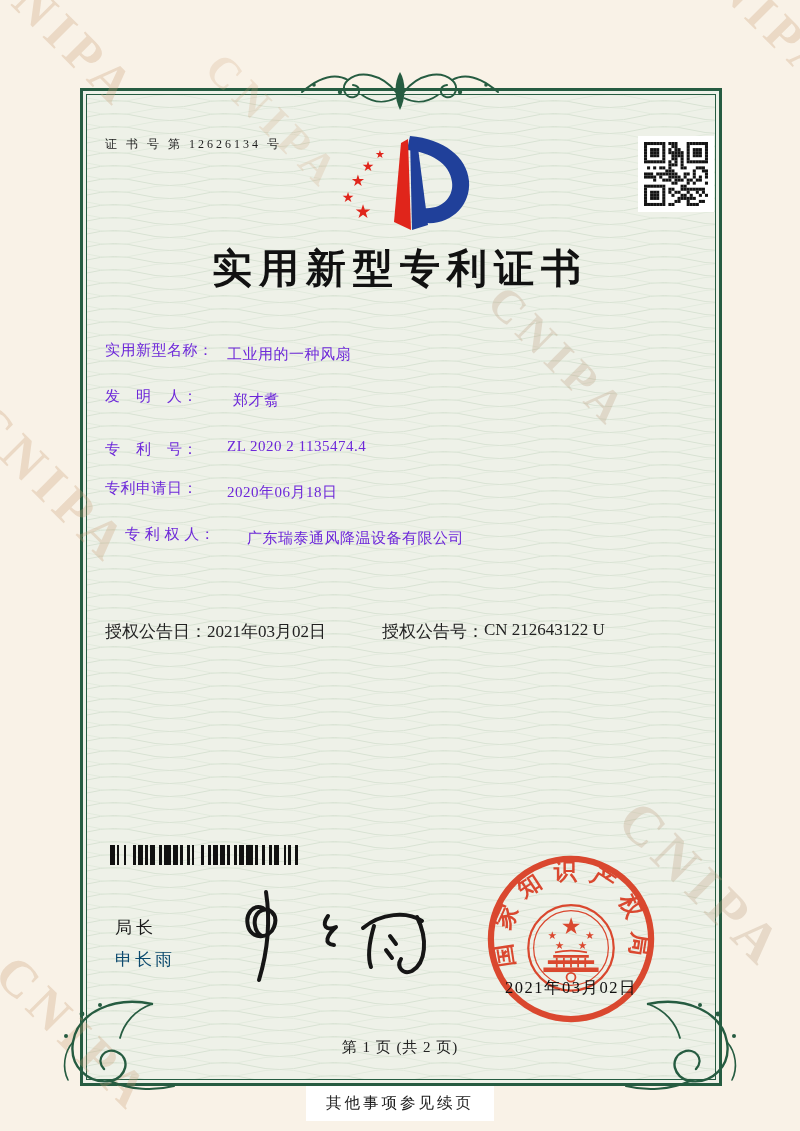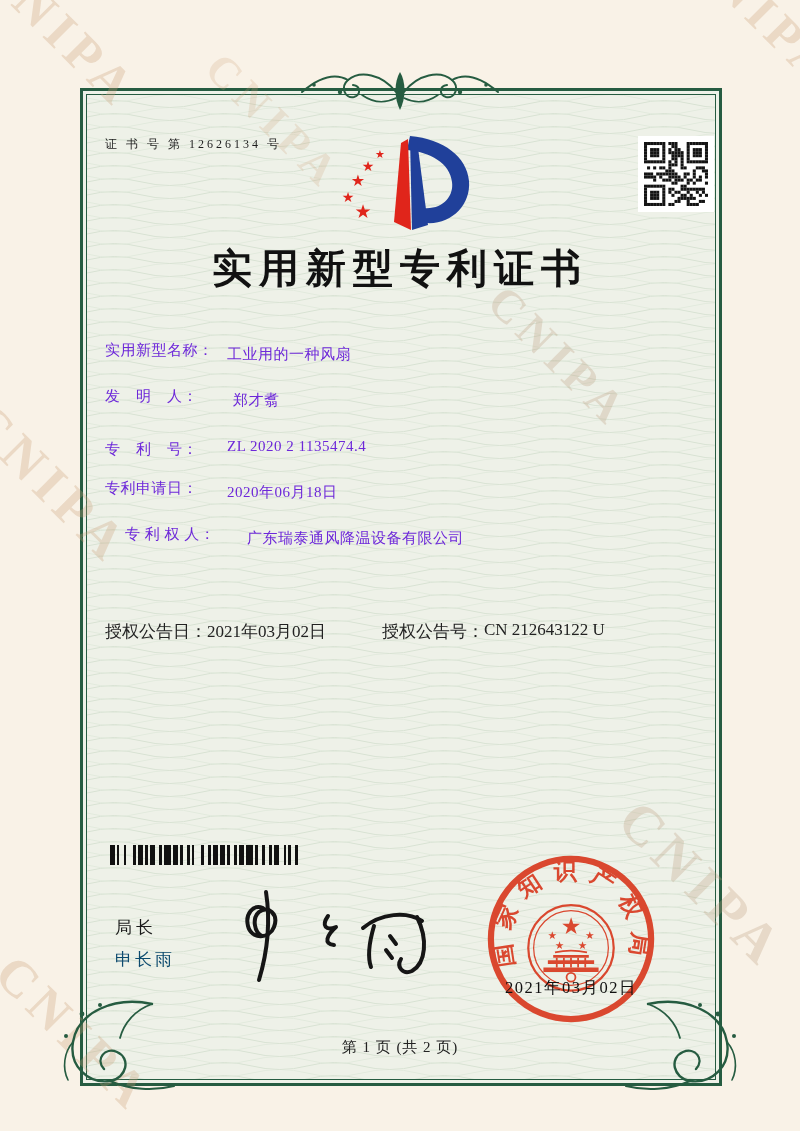--- a/index.html
+++ b/index.html
@@ -507,14 +507,15 @@
         <path class="seal-stroke" d="M-18 15 Q0 11 18 15" stroke-width="2"></path>
         <path class="seal-fill" d="M-26 24 h52 v4 h-52 z M-20 18 h40 v3 h-40 z M-31 32 h62 v5 h-62 z"></path>
         <path class="seal-stroke" d="M-16 21 v11 M-8 21 v11 M0 21 v11 M8 21 v11 M16 21 v11" stroke-width="2"></path>
         <circle class="seal-stroke" cx="0" cy="43" r="5" stroke-width="2"></circle>
       </g>
     </g>
   </svg>
   <div class="abs seal-date">2021年03月02日</div>
 
   <div class="abs page-num">第 1 页 (共 2 页)</div>
+  <div class="abs cont-note">其他事项参见续页</div>
 
 </div>
 
 </body></html>

